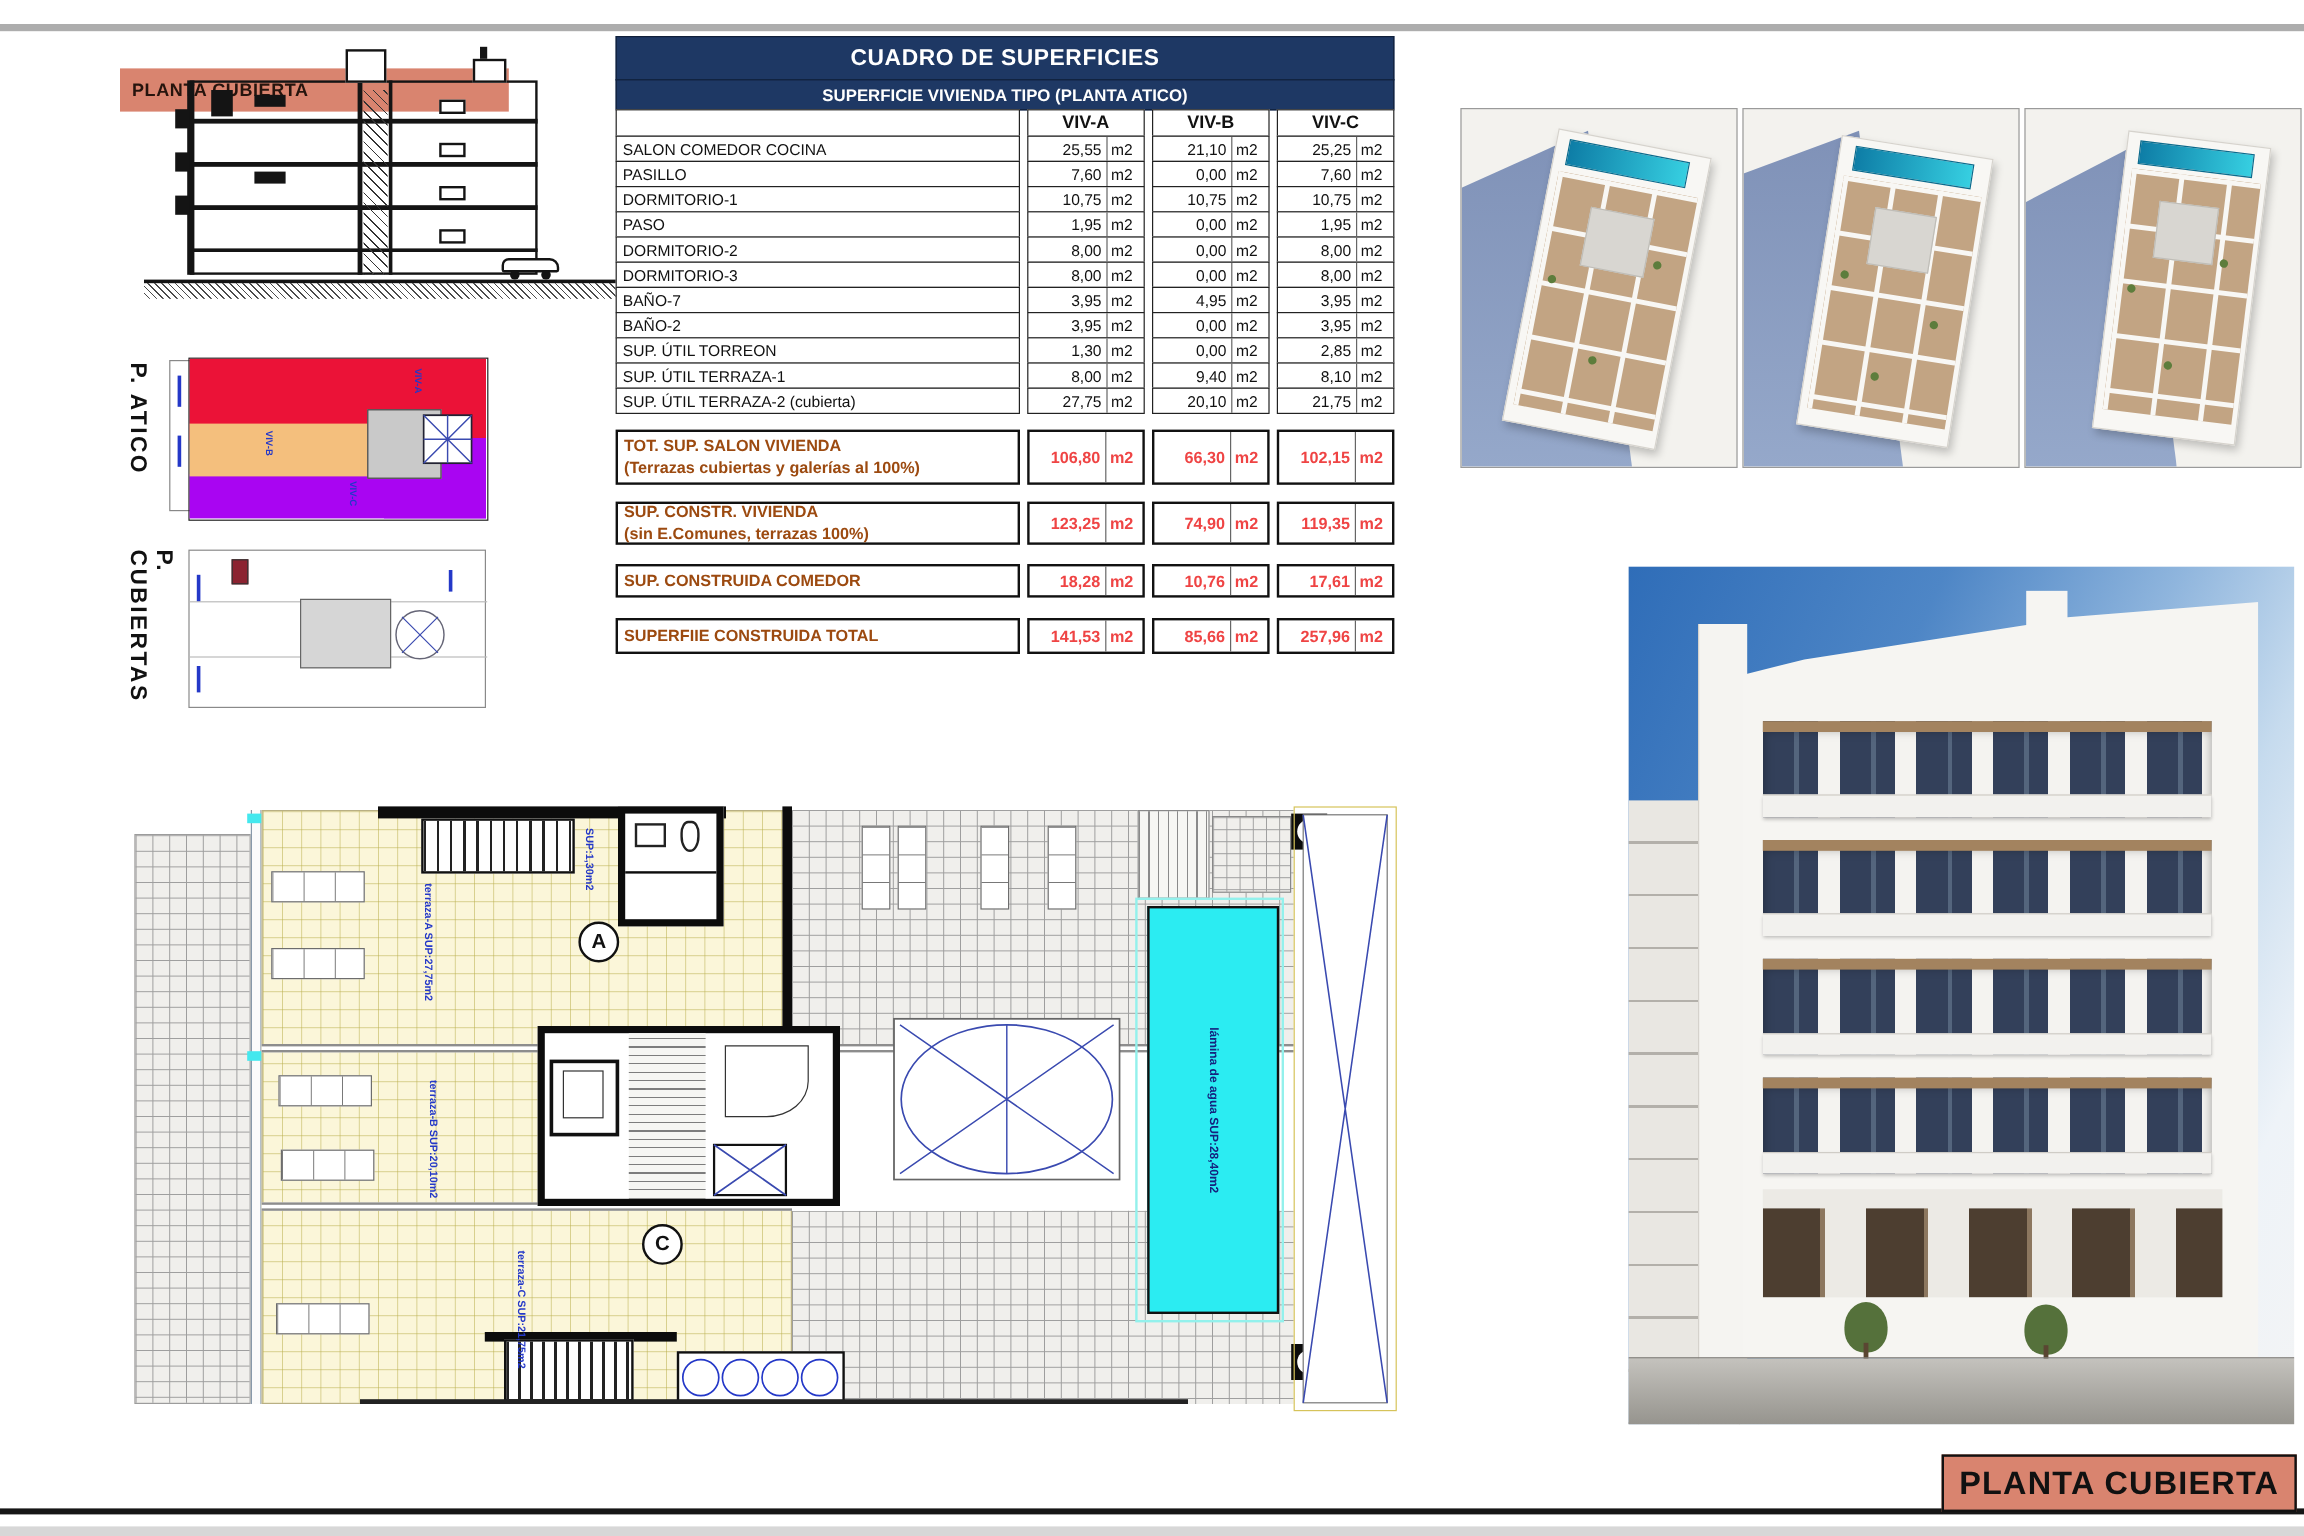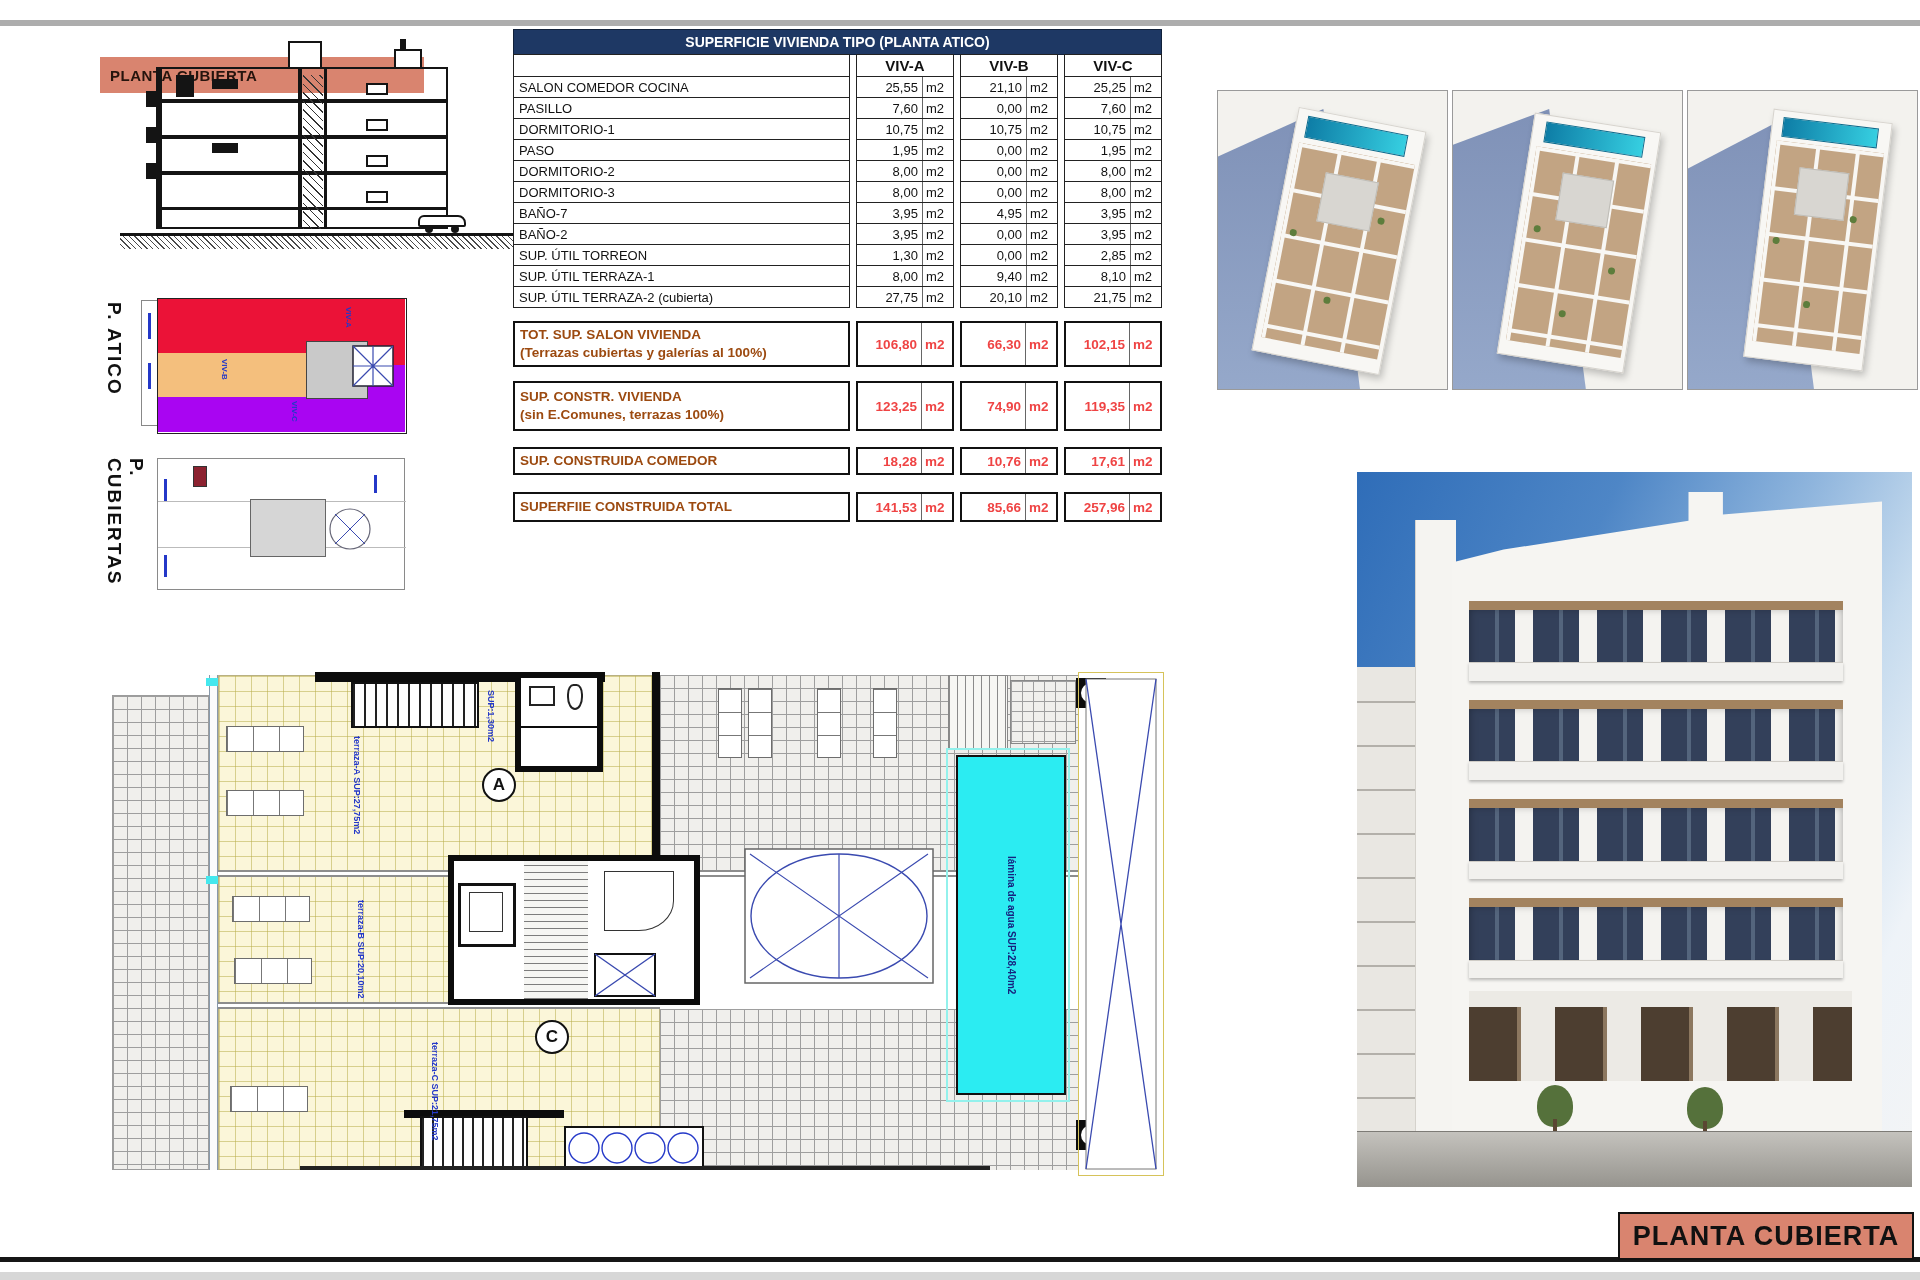--- a/index.html
+++ b/index.html
@@ -199,20 +199,21 @@
         <circle cx="22" cy="22" r="20" fill="#fff" stroke="#667" stroke-width="1.2"></circle>
         <path d="M7 7 L37 37 M37 7 L7 37" stroke="#3a4ab0" stroke-width="1" fill="none"></path>
       </svg>
       <div class="abs bluetick" style="left:6px;top:20px;width:3px;height:22px;"></div>
       <div class="abs bluetick" style="left:6px;top:96px;width:3px;height:22px;"></div>
       <div class="abs bluetick" style="left:216px;top:16px;width:3px;height:18px;"></div>
     </div>
   </div>
 
   <div id="surface-table">
+    <div class="tbar title">CUADRO DE SUPERFICIES</div>
     <div class="tbar sub">SUPERFICIE VIVIENDA TIPO  (PLANTA ATICO)</div>
 
     <div class="trow thead" style="height:23px;">
       <div class="cl" style="border-color:#222;"></div>
         <div class="cg"></div>
       <div class="hcell">VIV-A</div>
         <div class="cg"></div>
       <div class="hcell">VIV-B</div>
         <div class="cg"></div>
       <div class="hcell">VIV-C</div>
@@ -433,21 +434,21 @@
           <span class="vn">66,30</span>
           <span class="vu">m2</span>
         </div>
         <div class="cg"></div>
       <div class="cv">
           <span class="vn">102,15</span>
           <span class="vu">m2</span>
         </div>
     </div>
     <div class="spacer" style="height:15px;"></div>
-    <div class="srow" style="height:50px;">
+    <div class="srow" style="height:36px;">
       <div class="cl">
           <div>SUP. CONSTR. VIVIENDA</div>
           <div>(sin E.Comunes, terrazas 100%)</div>
         </div>
         <div class="cg"></div>
       <div class="cv">
           <span class="vn">123,25</span>
           <span class="vu">m2</span>
         </div>
         <div class="cg"></div>

